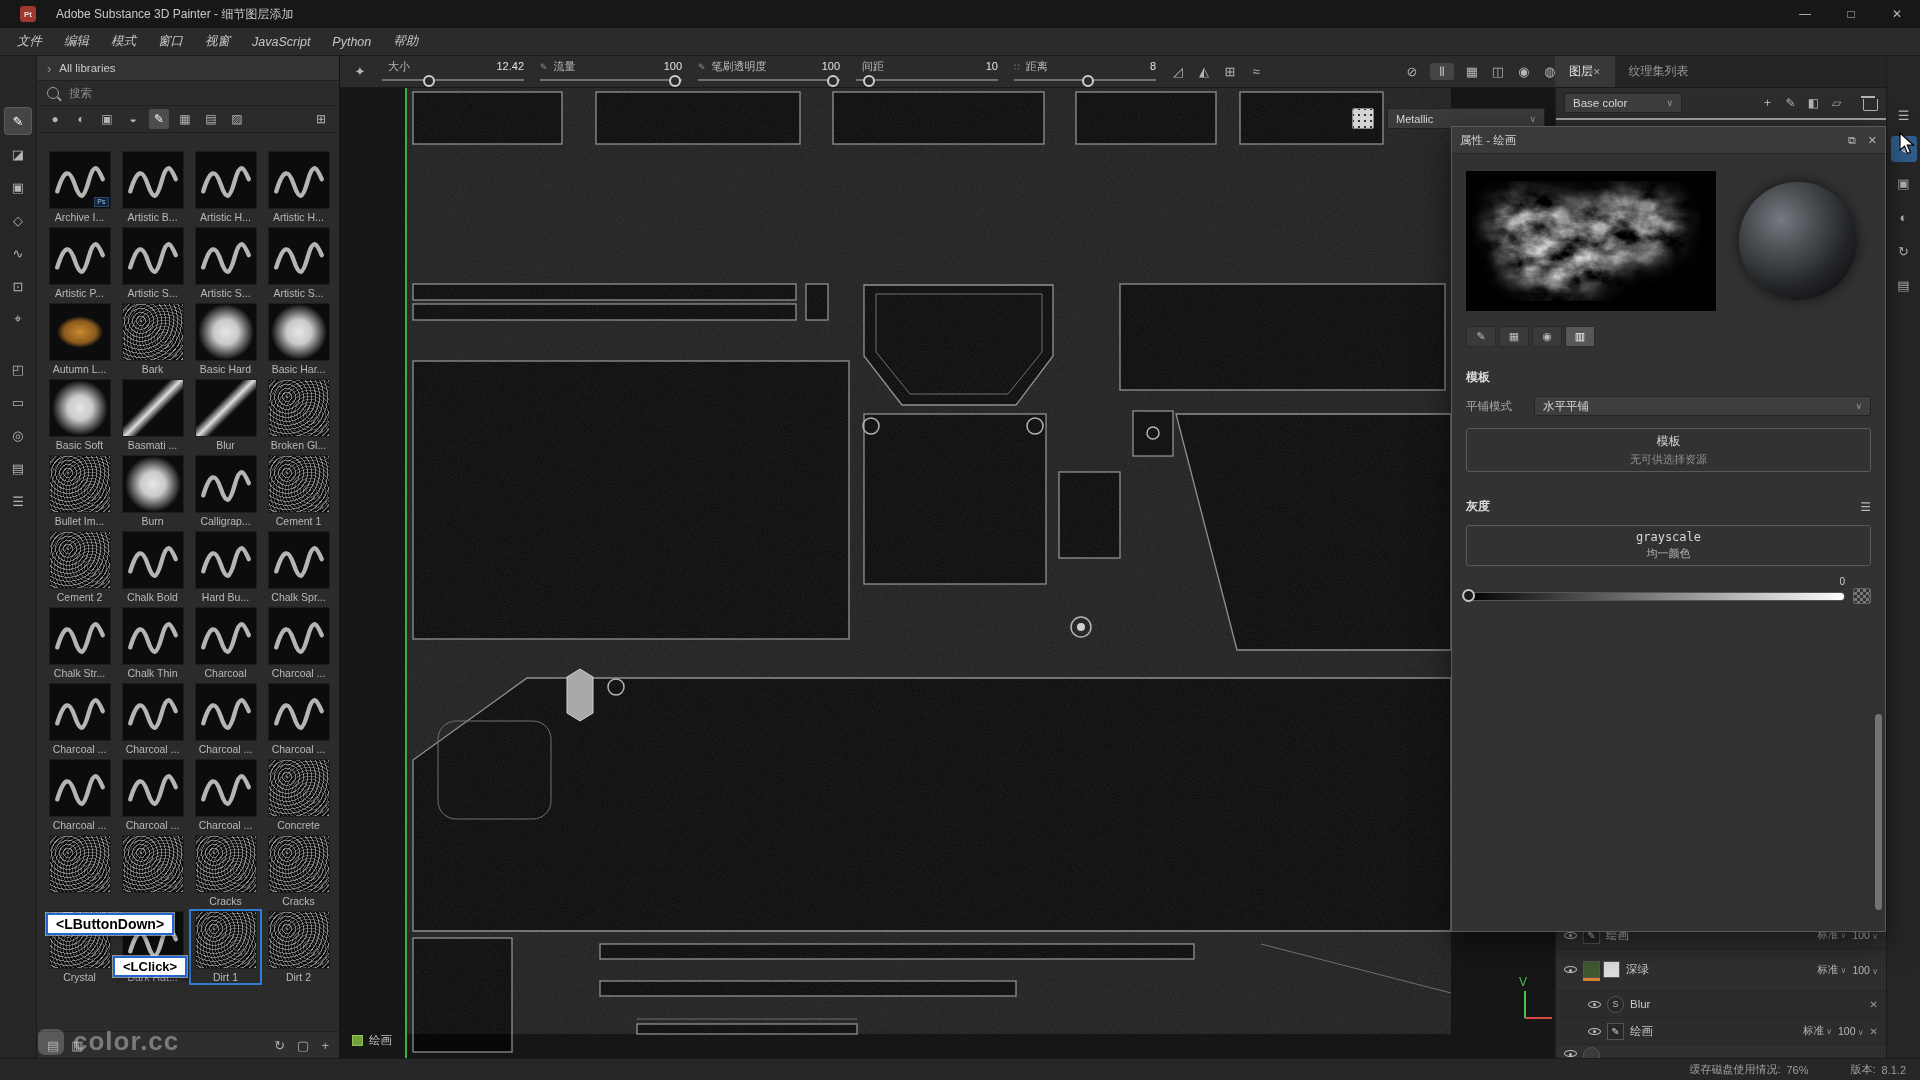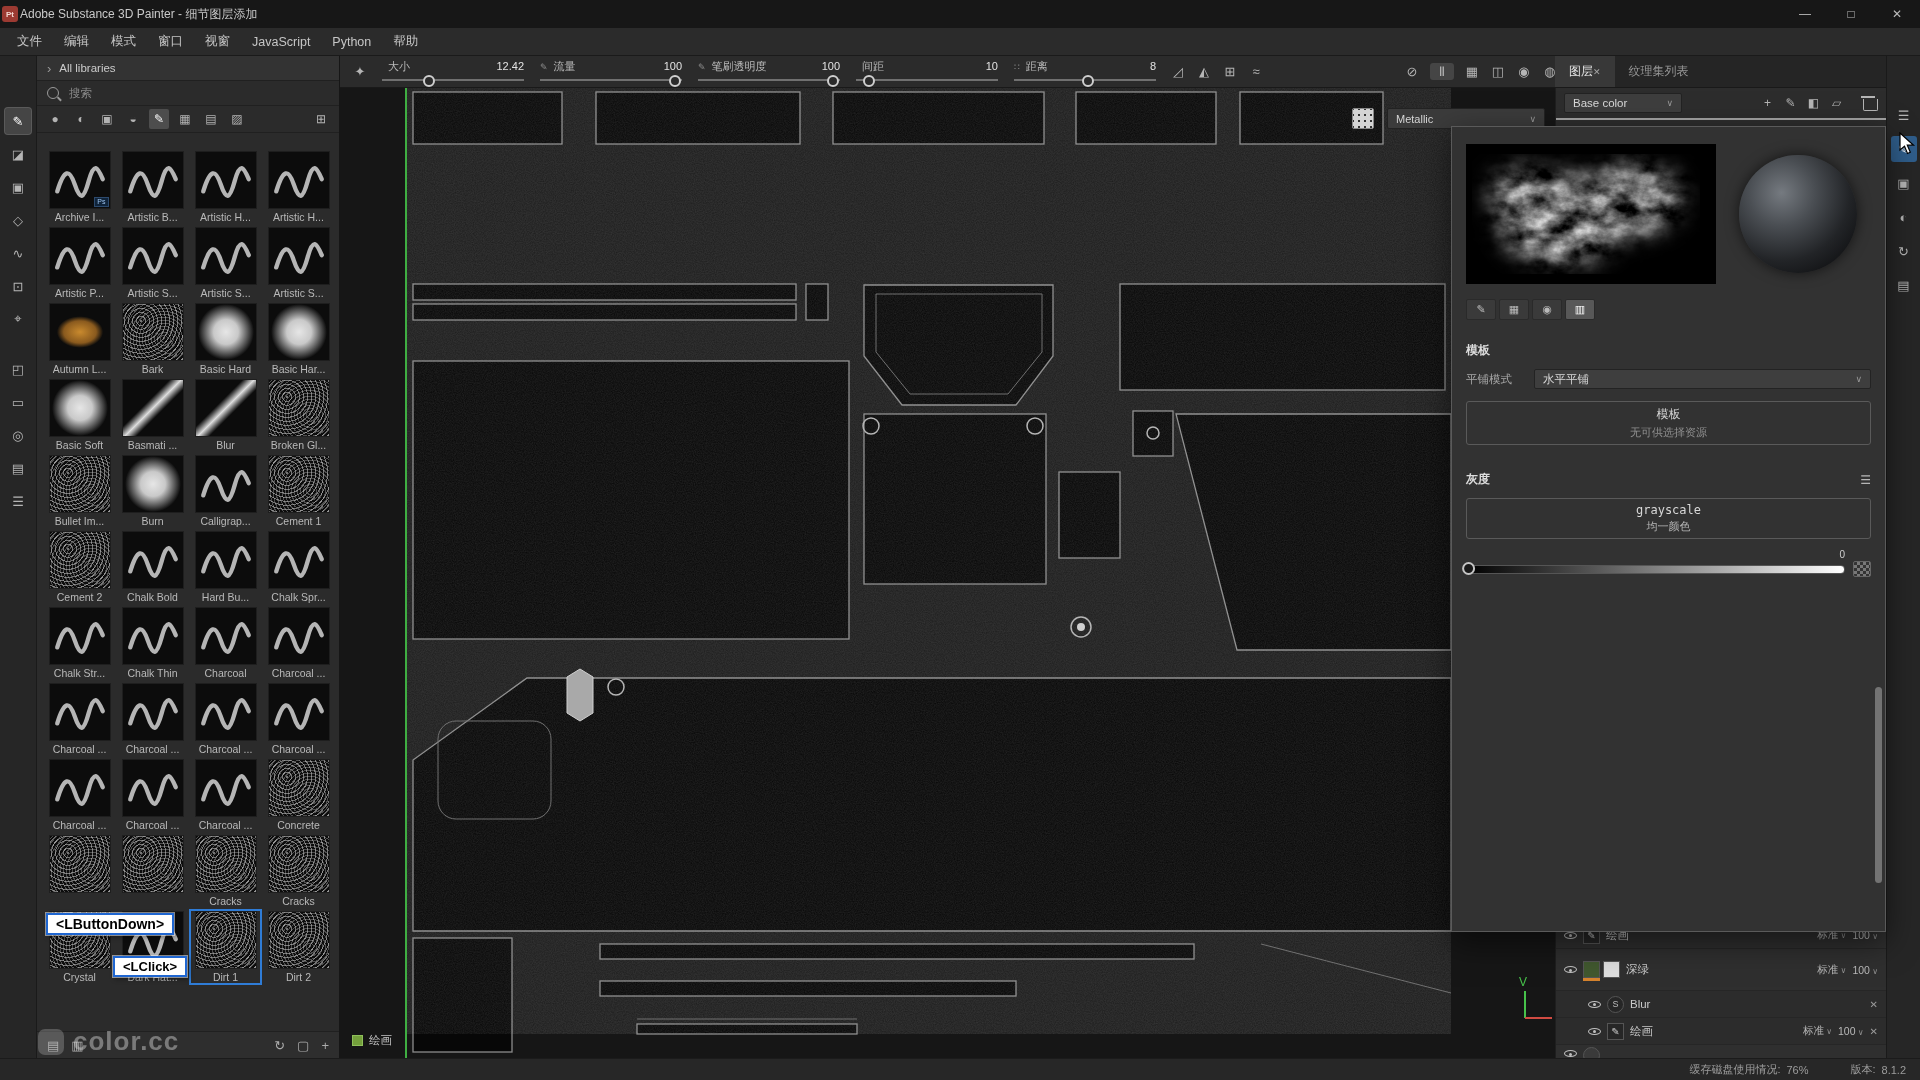--- a/index.html
+++ b/index.html
@@ -6,27 +6,27 @@
   body{
     width:1920px;height:1080px;position:relative;overflow:hidden;
     background:#1e1e1e;font-family:"Liberation Sans",sans-serif;
     -webkit-font-smoothing:antialiased;color:#c9c9c9;
   }
 
   
   .titlebar{position:absolute;left:0;top:0;width:1920px;height:28px;background:#171717;
     display:flex;align-items:center;font-size:12px;color:#c9c9c9;z-index:50;}
   .appicon{width:16px;height:16px;background:#9c3a32;border-radius:3px;color:#f3d8d2;
-    font-size:8px;font-weight:bold;display:flex;align-items:center;justify-content:center;margin:0 2px;}
+    font-size:8px;font-weight:bold;display:flex;align-items:center;justify-content:center;margin:0 20px;}
   .winbtns{margin-left:auto;display:flex;height:28px;}
   .winbtn{width:46px;display:flex;align-items:center;justify-content:center;color:#bbb;font-size:12px;}
 
   
   .menubar{position:absolute;left:0;top:28px;width:1920px;height:28px;background:#2b2b2b;
-    border-bottom:1px solid #1a1a1a;display:flex;align-items:center;padding-left:6px;z-index:49;box-sizing:border-box;}
+    border-bottom:1px solid #1a1a1a;display:flex;align-items:center;padding-left:6px;z-index:49;box-sizing:border-box;font-style:italic;}
   .menu-item{padding:0 11px;font-size:12.5px;color:#c6c6c6;}
 
   
   .leftstrip{position:absolute;left:0;top:56px;width:37px;height:1002px;background:#262626;
     border-right:1px solid #1a1a1a;z-index:20;display:flex;flex-direction:column;align-items:center;
     padding-top:52px;box-sizing:border-box;}
   .tools-col{display:flex;flex-direction:column;align-items:center;gap:7px;}
   .tools-col.second{margin-top:24px;}
   .tool{width:26px;height:26px;display:flex;align-items:center;justify-content:center;
     color:#b5b5b5;font-size:13px;border-radius:3px;}
@@ -891,20 +891,25 @@
         <span class="lthumbs">
           <span class="lt1"></span>
         </span>
         <span class="lname"></span>
 
       </div>
     </div>
 </div>
 
 <div class="props">
+  <div class="pp-head">
+    <span class="pp-title">属性 - 绘画</span>
+    <span class="pp-hicon i-undock"></span>
+    <span class="pp-hicon i-close"></span>
+  </div>
   <div class="pp-body">
     <div class="preview">
       <svg class="smoke" width="250" height="140" viewBox="0 0 250 140">
         <defs>
           <filter id="smokef">
             <feTurbulence type="fractalNoise" baseFrequency="0.035 0.05" numOctaves="5" seed="8"></feTurbulence>
             <feColorMatrix type="matrix" values="0 0 0 0 0.92  0 0 0 0 0.92  0 0 0 0 0.92  0 0 0 1.6 -0.35"></feColorMatrix>
           </filter>
           <filter id="smokeblur">
               <feGaussianBlur stdDeviation="12"></feGaussianBlur>

